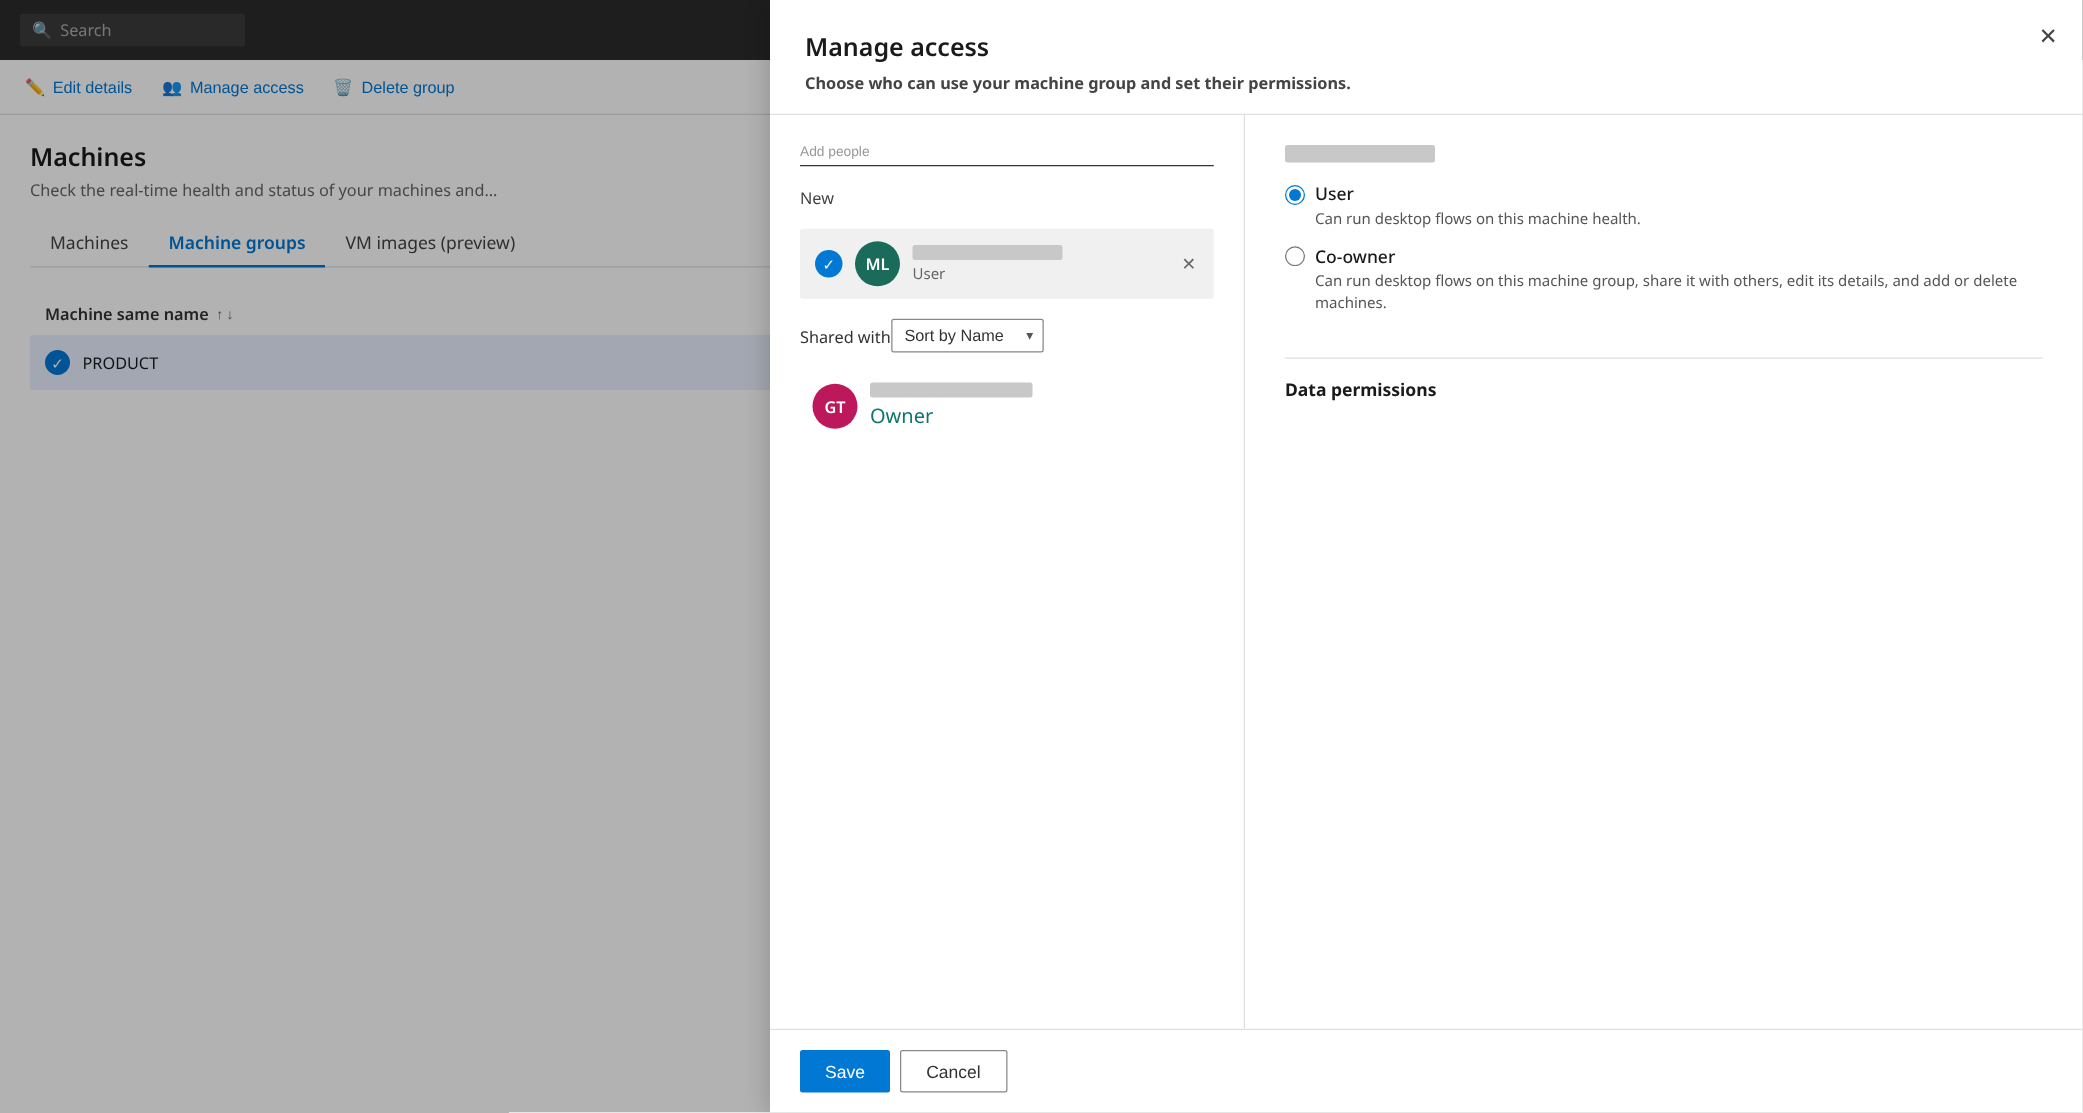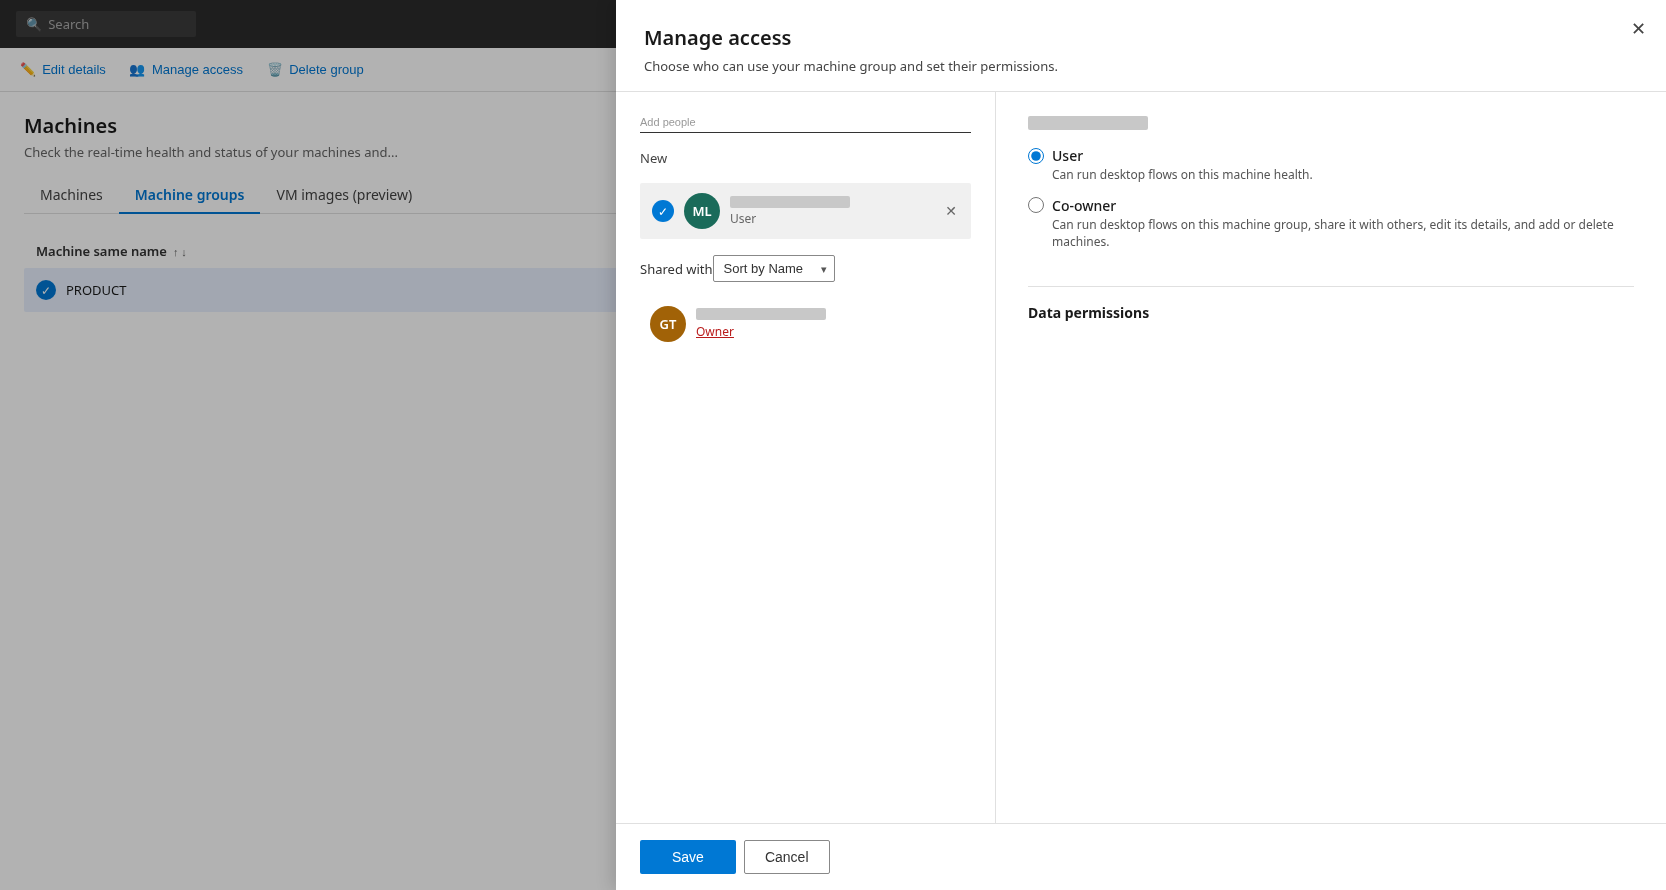--- a/index.html
+++ b/index.html
@@ -182,20 +182,21 @@
     .modal-title {
       font-size: 20px;
       font-weight: 600;
       color: #1a1a1a;
       margin-bottom: 6px;
     }
 
     .modal-subtitle {
       font-size: 13px;
       color: #444;
+      font-weight: bold;
     }
 
     .modal-close {
       position: absolute;
       top: 20px; right: 20px;
       background: none;
       border: none;
       font-size: 18px;
       color: #444;
       cursor: pointer;
@@ -264,21 +265,21 @@
       border-radius: 50%;
       display: flex; align-items: center; justify-content: center;
       color: white;
       font-size: 13px;
       font-weight: 600;
       flex-shrink: 0;
       text-align: center;
     }
 
     .avatar-ml { background: #1a6b5a; }
-    .avatar-gt { background: #a16207; }
+    .avatar-gt { background: #be185d; }
 
     .person-info {
       display: flex;
       flex-direction: column;
       flex: 1;
     }
 
     .person-name {
       font-size: 13px;
       color: #333;
@@ -353,23 +354,22 @@
 
     .owner-name-blur {
       background: #c8c8c8;
       border-radius: 2px;
       height: 12px;
       width: 130px;
       margin-bottom: 3px;
     }
 
     .owner-role {
-      font-size: 12px;
-      color: #b91c1c;
-      text-decoration: underline;
+      font-size: 16px;
+      color: #0f766e;
     }
 
     
     .right-panel {
       flex: 1;
       padding: 24px 32px;
       display: flex;
       flex-direction: column;
       gap: 0;
     }
@@ -450,21 +450,21 @@
       padding: 16px 24px;
       border-top: 1px solid #e0e0e0;
       display: flex;
       gap: 8px;
     }
 
     .btn-primary {
       background: #0078d4;
       color: white;
       border: none;
-      padding: 8px 32px;
+      padding: 8px 20px;
       font-size: 14px;
       border-radius: 2px;
       cursor: pointer;
       font-weight: 500;
     }
 
     .btn-secondary {
       background: #fff;
       color: #333;
       border: 1px solid #888;

